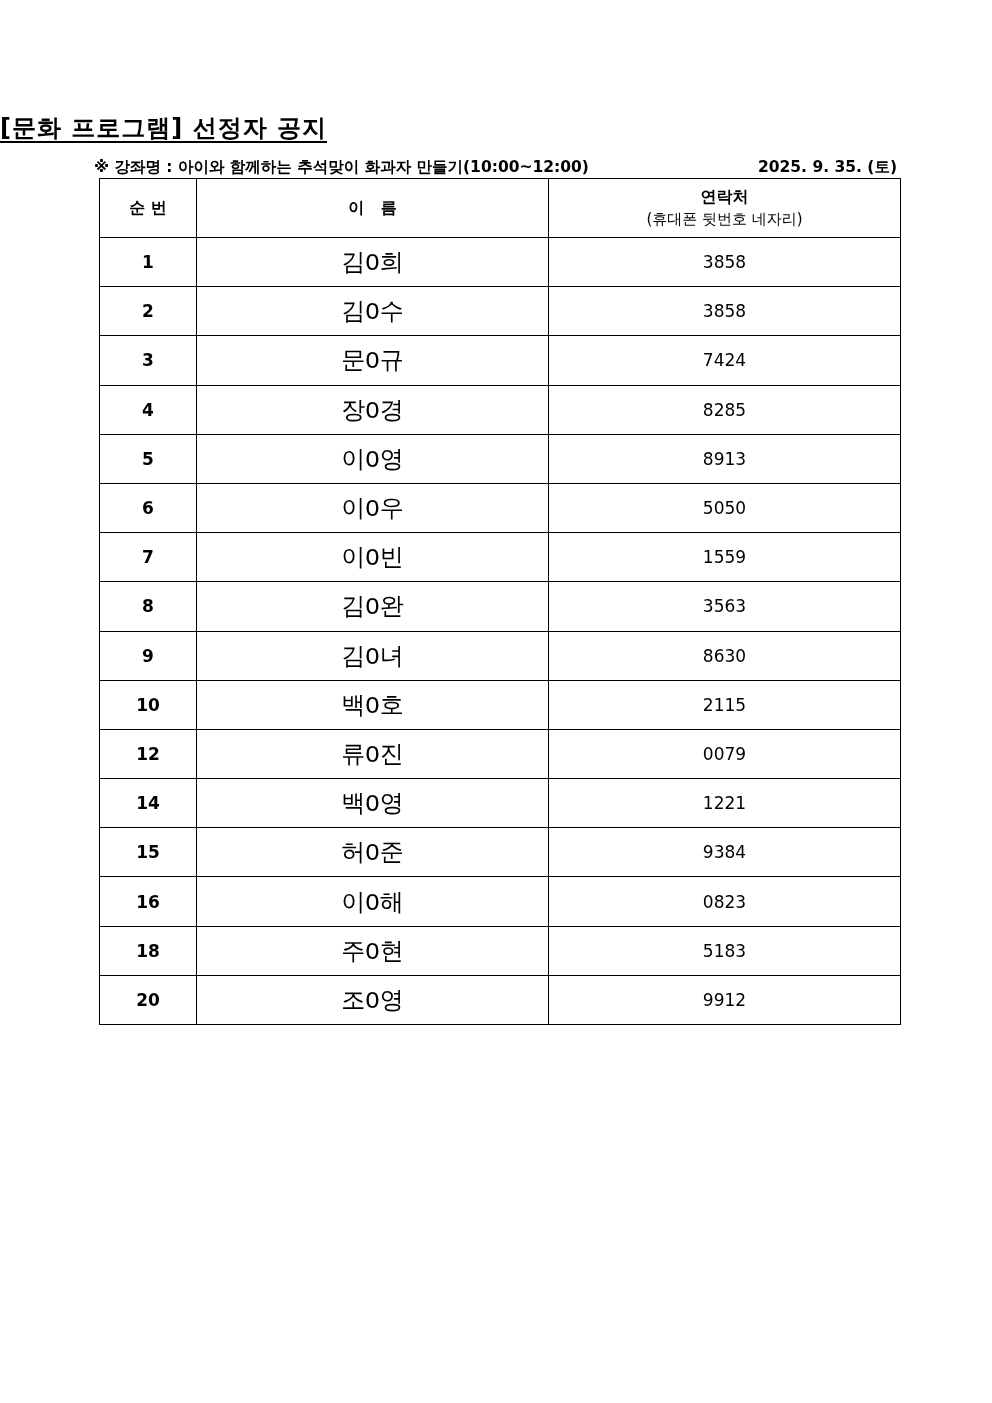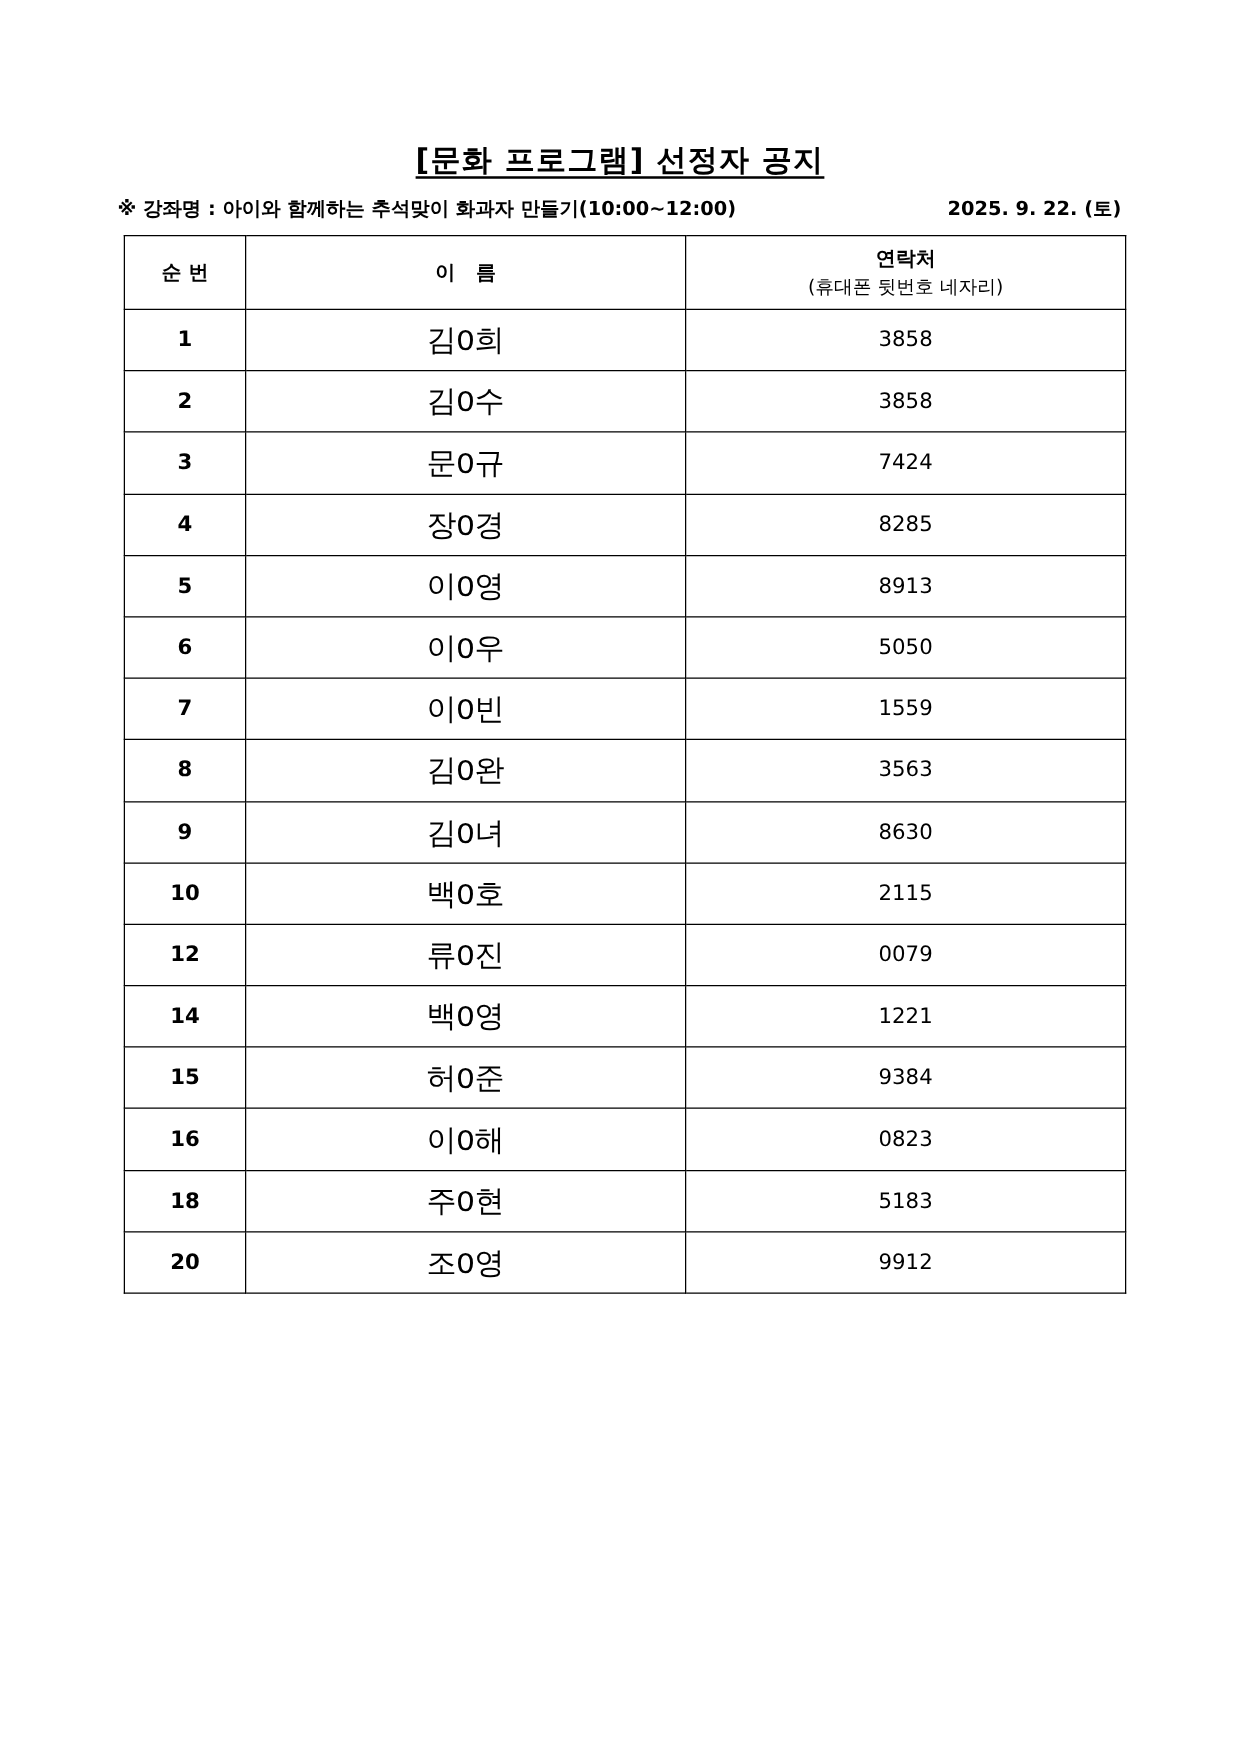--- a/index.html
+++ b/index.html
@@ -1,45 +1,45 @@
 <!DOCTYPE html>
 <html><head>
 <meta charset="utf-8">
 <style>
   html, body { margin: 0; padding: 0; background: #ffffff; }
   body { width: 992px; height: 1403px; position: relative; overflow: hidden;
          font-family: "DejaVu Sans", "Liberation Sans", sans-serif; color: #000; }
-  .title { position: absolute; left: 0; width: 992px; top: 112px; text-align: center;
+  .title { position: absolute; left: 0; width: 992px; top: 112px; 
            font-size: 24px; font-weight: bold; letter-spacing: 1px; }
   .title span { text-decoration: underline; text-decoration-thickness: 2px; text-underline-offset: 5px; }
   .subline { position: absolute; left: 94px; top: 157px; width: 803px; height: 22px;
              font-size: 15.5px; font-weight: bold; }
   .course { position: absolute; left: 0; top: 0; white-space: nowrap; text-align: right; }
   .date { position: absolute; right: 0; top: 0; white-space: nowrap; }
-  table.roster { position: absolute; left: 99px; top: 188px; width: 801px;
+  table.roster { position: absolute; left: 99px; top: 178px; width: 801px;
                  border-collapse: collapse; table-layout: fixed; padding-left: 45px; }
   table.roster th, table.roster td { border: 1.5px solid #000; text-align: center;
                  vertical-align: middle; padding: 0; }
   table.roster th { height: 58px; font-size: 16px; font-weight: bold; }
   table.roster th .sub { display: block; font-size: 15px; font-weight: normal; margin-top: 2px; }
   table.roster td { height: 48.2px; font-size: 17px; }
   table.roster td.num { font-weight: bold; font-family: "DejaVu Sans", sans-serif; }
   table.roster td.name { font-size: 24px; font-family: Liberation Mono, monospace; }
   col.c1 { width: 97px; } col.c2 { width: 352px; } col.c3 { width: 352px; }
 </style>
 </head>
 <body>
 
 <div class="title">
   <span>[문화 프로그램] 선정자 공지</span>
 </div>
 
 <div class="subline">
   <span class="course">※ 강좌명 : 아이와 함께하는 추석맞이 화과자 만들기(10:00~12:00)</span>
-  <span class="date">2025. 9. 22. (토)</span>
+  <span class="date">2025. 9. 35. (토)</span>
 </div>
 
 <table class="roster">
   <colgroup>
       <col class="c1">
       <col class="c2">
       <col class="c3">
     </colgroup>
   <thead>
     <tr>

